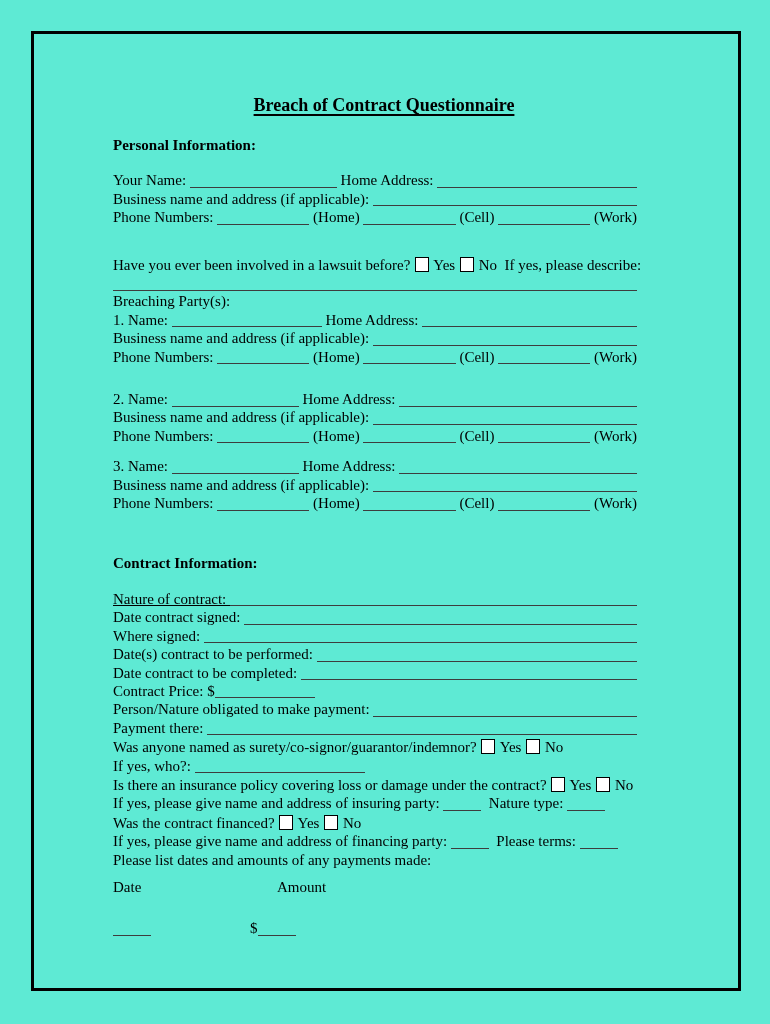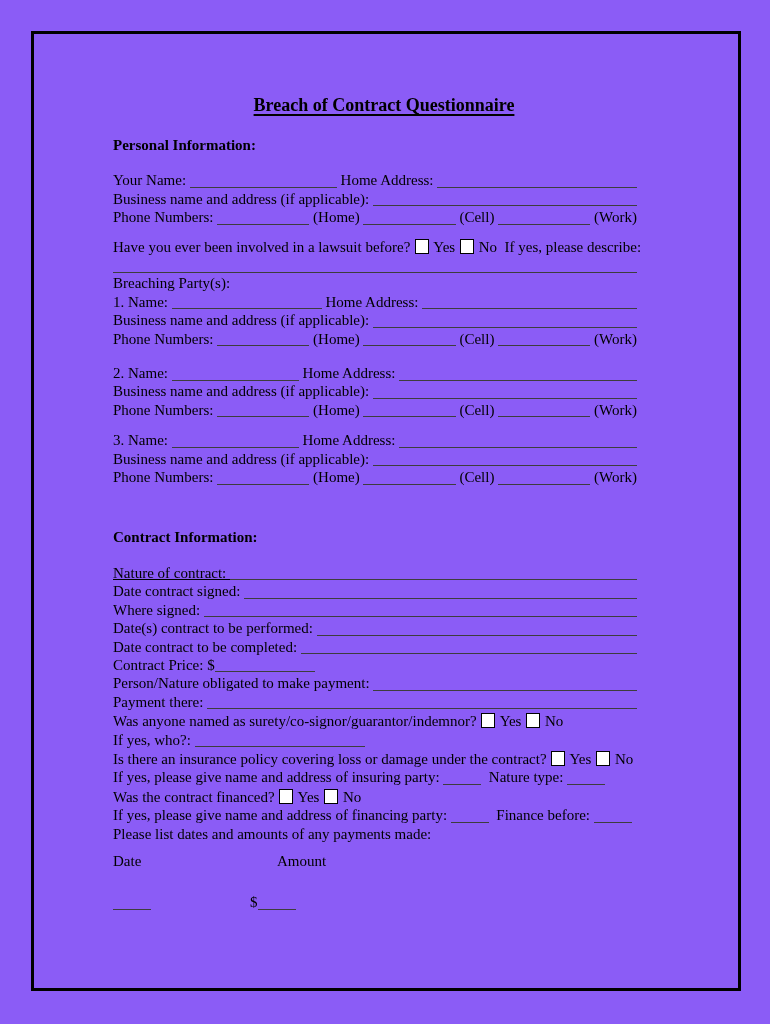--- a/index.html
+++ b/index.html
@@ -1,20 +1,20 @@
 <!DOCTYPE html>
 <html><head>
 <meta charset="utf-8">
 <style>
   html, body { margin: 0; padding: 0; background: #ffffff; }
   .page {
     position: relative;
     width: 770px;
     height: 1024px;
-    background: #8b5cf6;
+    background: #5eead4;
     font-family: "Liberation Serif", "DejaVu Serif", serif;
     color: #000000;
     overflow: hidden;
   }
   .frame {
     position: absolute;
     left: 31px;
     top: 31px;
     width: 704px;
     height: 954px;
@@ -90,21 +90,21 @@
       </div>
       <div class="row">
         <span class="tx">Phone Numbers: </span>
         <span class="fl" style="flex: 1 1 20px;"></span>
         <span class="tx"> (Home) </span>
         <span class="fl" style="flex: 1 1 20px;"></span>
         <span class="tx"> (Cell) </span>
         <span class="fl" style="flex: 1 1 20px;"></span>
         <span class="tx"> (Work)</span>
       </div>
-      <div class="row" style="margin-top: 10px;">
+      <div class="row" style="margin-top: 28px;">
         <span class="tx">Have you ever been involved in a lawsuit before? </span>
         <span class="cb"></span>
         <span class="tx"> Yes </span>
         <span class="cb"></span>
         <span class="tx"> No  If yes, please describe:</span>
       </div>
       <div class="row">
         <span class="tx">​</span>
         <span class="fl" style="flex: 1 1 20px;"></span>
       </div>
@@ -123,21 +123,21 @@
       </div>
       <div class="row">
         <span class="tx">Phone Numbers: </span>
         <span class="fl" style="flex: 1 1 20px;"></span>
         <span class="tx"> (Home) </span>
         <span class="fl" style="flex: 1 1 20px;"></span>
         <span class="tx"> (Cell) </span>
         <span class="fl" style="flex: 1 1 20px;"></span>
         <span class="tx"> (Work)</span>
       </div>
-      <div class="row" style="margin-top: 16px; text-align: right;">
+      <div class="row" style="margin-top: 24px; text-align: right;">
         <span class="tx">2. Name: </span>
         <span class="fl" style="width: 127px;"></span>
         <span class="tx"> Home Address: </span>
         <span class="fl" style="flex: 1 1 20px;"></span>
       </div>
       <div class="row">
         <span class="tx">Business name and address (if applicable): </span>
         <span class="fl" style="flex: 1 1 20px;"></span>
       </div>
       <div class="row">
@@ -230,21 +230,21 @@
       <div class="row">
         <span class="tx">Was the contract financed? </span>
         <span class="cb"></span>
         <span class="tx"> Yes </span>
         <span class="cb"></span>
         <span class="tx"> No</span>
       </div>
       <div class="row">
         <span class="tx">If yes, please give name and address of financing party: </span>
         <span class="fl" style="width: 38px;"></span>
-        <span class="tx">  Finance before: </span>
+        <span class="tx">  Please terms: </span>
         <span class="fl" style="width: 38px;"></span>
       </div>
       <div class="row">
         <span class="tx">Please list dates and amounts of any payments made:</span>
       </div>
       <div class="row" style="margin-top: 9px; gap: 27px;">
         <span class="tx" style="display: inline-block; width: 137px;">Date</span>
         <span class="tx">Amount</span>
       </div>
       <div class="row" style="margin-top: 23px;">

